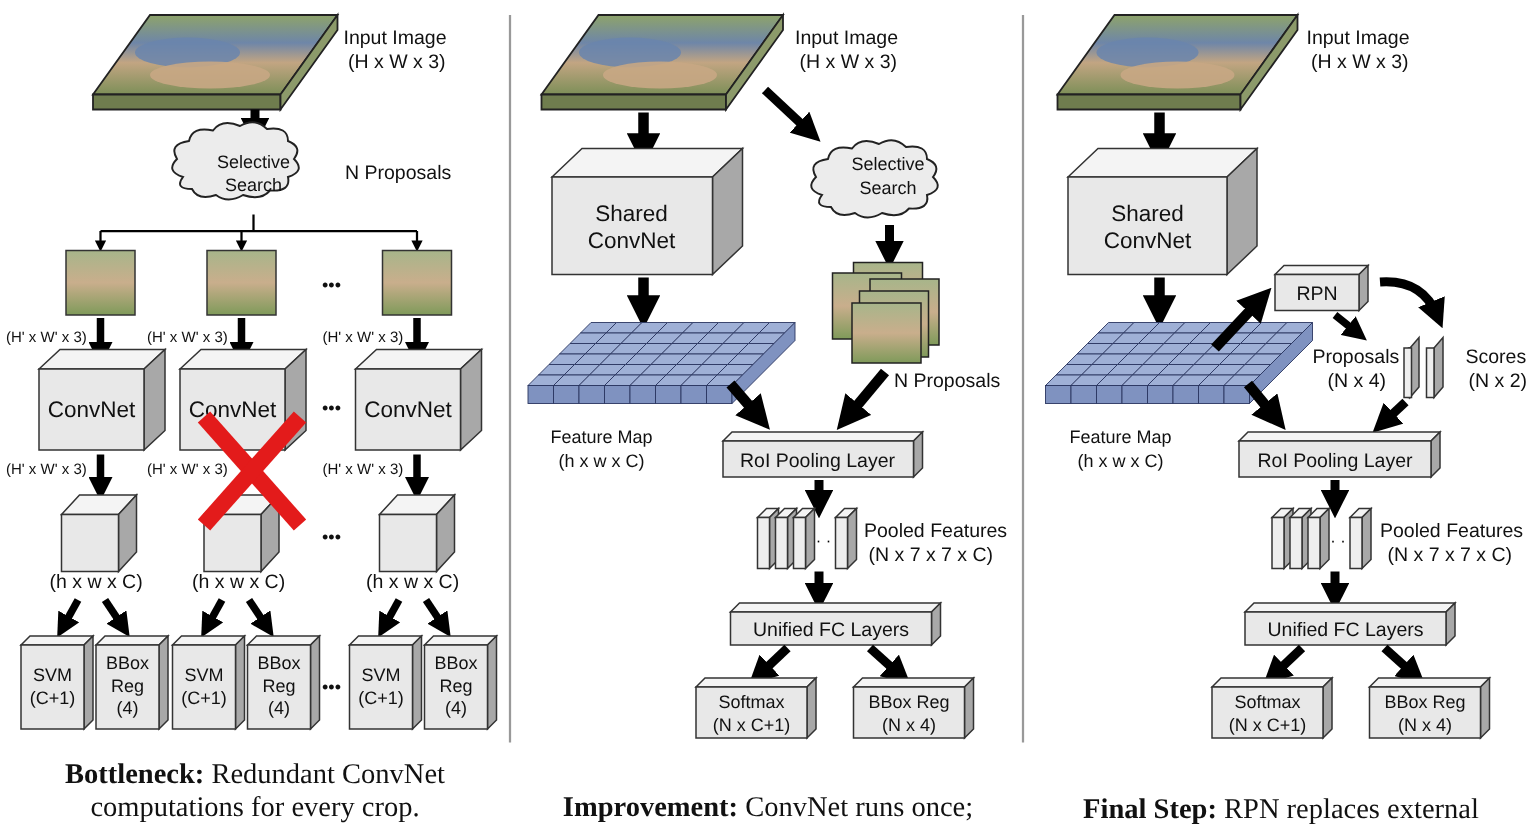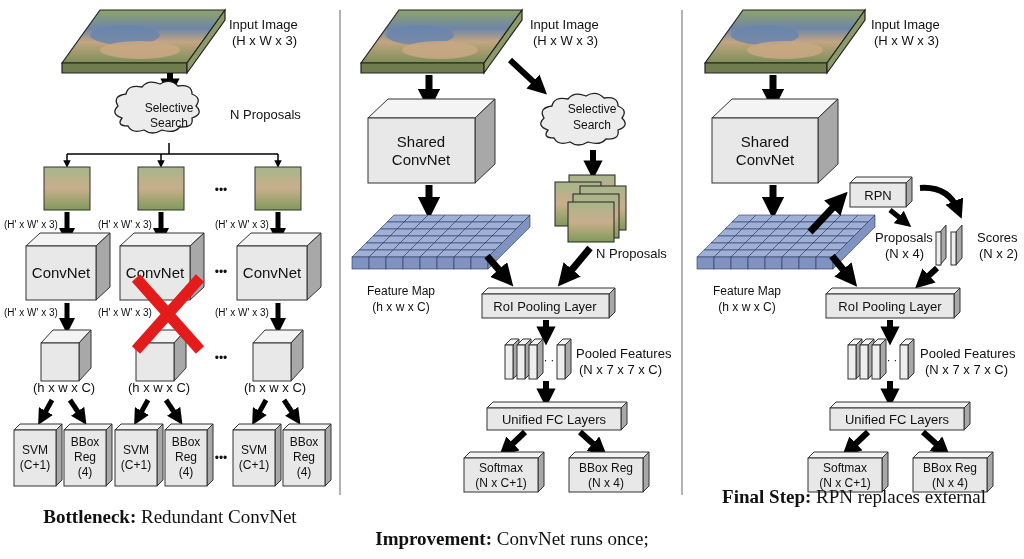--- a/index.html
+++ b/index.html
@@ -512,19 +512,20 @@
       <polygon points="987,458 993,452 993,486 987,492" fill="#a8a8a8" stroke="#333"></polygon>
       <rect x="913" y="458" width="74" height="34" fill="#e8e8e8" stroke="#333"></rect>
     </g>
     <text class="lblM" x="950" y="472" text-anchor="middle">BBox Reg</text>
     <text class="lblM" x="950" y="487" text-anchor="middle">(N x 4)</text>
   </g>
 </svg>
 
 <div class="cap" style="left:0;top:506px;width:340px;">
   <b>Bottleneck:</b><span> Redundant ConvNet</span><br>
+  <span>computations for every crop.</span>
 </div>
 <div class="cap" style="left:342px;top:528px;width:340px;">
   <b>Improvement:</b><span> ConvNet runs once;</span><br>
 </div>
-<div class="cap" style="left:684px;top:486px;width:340px;">
+<div class="cap" style="left:684px;top:529px;width:340px;">
   <b>Final Step:</b><span> RPN replaces external</span><br>
 </div>
 
 </body></html>

